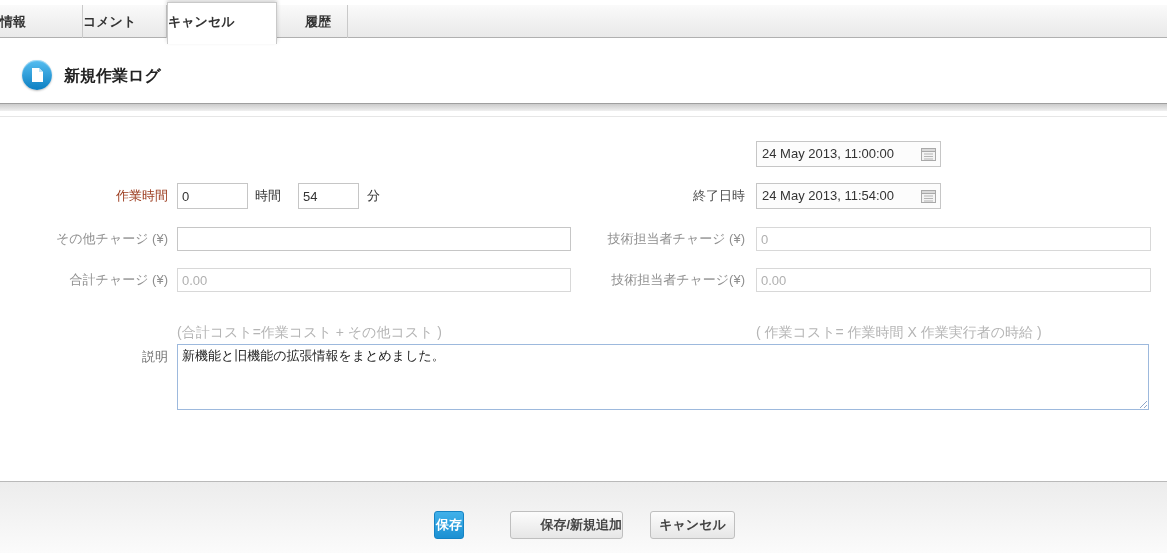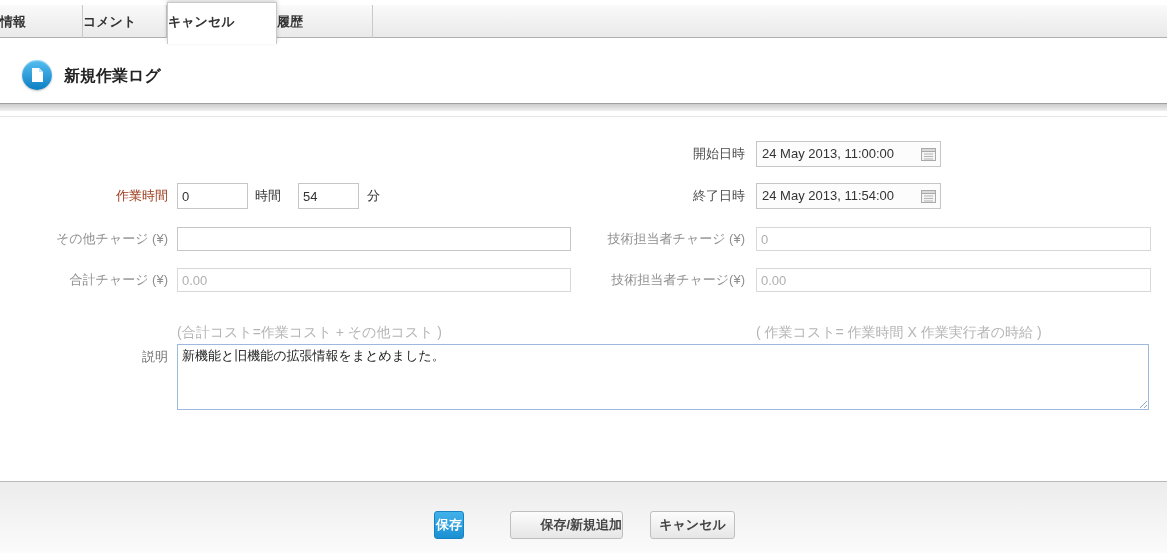--- a/index.html
+++ b/index.html
@@ -8,21 +8,21 @@
   .screen { position:relative; width:1167px; height:553px; background:#fff; overflow:hidden; }
 
   
   .tabbar { position:absolute; left:0; top:5px; width:1167px; height:33px;
             background:linear-gradient(#fafafa,#e9e9e9); border-bottom:1px solid #b0b0b0; }
   .tab { position:absolute; top:0; height:33px; line-height:33px; text-align:left;
          font-size:13px; font-weight:bold; color:#333; border-right:1px solid #c9c9c9;
          cursor:pointer; }
   .tab-0 { left:0; width:83px; }
   .tab-1 { left:83px; width:84px; }
-  .tab-3 { left:277px; width:96px; }
+  .tab-3 { left:277px; width:71px;padding-left:28px; }
   .tab.active { left:167px; width:110px; top:-3px; height:42px; background:#fff;
                 border:1px solid #c9c9c9; border-bottom:none; line-height:38px;
                 box-shadow:0 -2px 4px rgba(0,0,0,0.18); z-index:2; }
 
   
   .hicon { position:absolute; left:22px; top:60px; width:30px; height:30px; border-radius:50%;
            background:linear-gradient(#56bef1,#0c7fc2); box-shadow:inset 0 1px 1px rgba(255,255,255,.5), 0 1px 2px rgba(0,0,0,.25);
            display:flex; align-items:center; justify-content:center; }
   .htitle { position:absolute; left:64px; top:66px; font-size:16px; font-weight:bold; color:#222; }
 
@@ -99,21 +99,20 @@
       <path d="M2 1 h7 l4 4 v10 h-11 z" fill="#ffffff"></path>
       <path d="M9 1 l4 4 h-4 z" fill="#bfe3f7"></path>
     </svg>
   </div>
   <div class="htitle">新規作業ログ</div>
 
   <div class="divider"></div>
   <div class="divider-2"></div>
 
 
-  <div class="lbl rcol vrow1 lbl-dark">開始日時</div>
   <div class="datefield vrow1" style="top:141px;">
     <span class="txt">24 May 2013, 11:00:00</span>
     <svg class="calbtn" viewBox="0 0 15 14">
       <rect x="0.5" y="1.5" width="14" height="12" fill="#f4f4f4" stroke="#a9a9a9"></rect>
       <rect x="0.5" y="1.5" width="14" height="3" fill="#d9d9d9" stroke="#a9a9a9"></rect>
       <line x1="3" y1="7" x2="12" y2="7" stroke="#b5b5b5"></line>
       <line x1="3" y1="9.5" x2="12" y2="9.5" stroke="#b5b5b5"></line>
       <line x1="3" y1="12" x2="12" y2="12" stroke="#b5b5b5"></line>
     </svg>
   </div>

